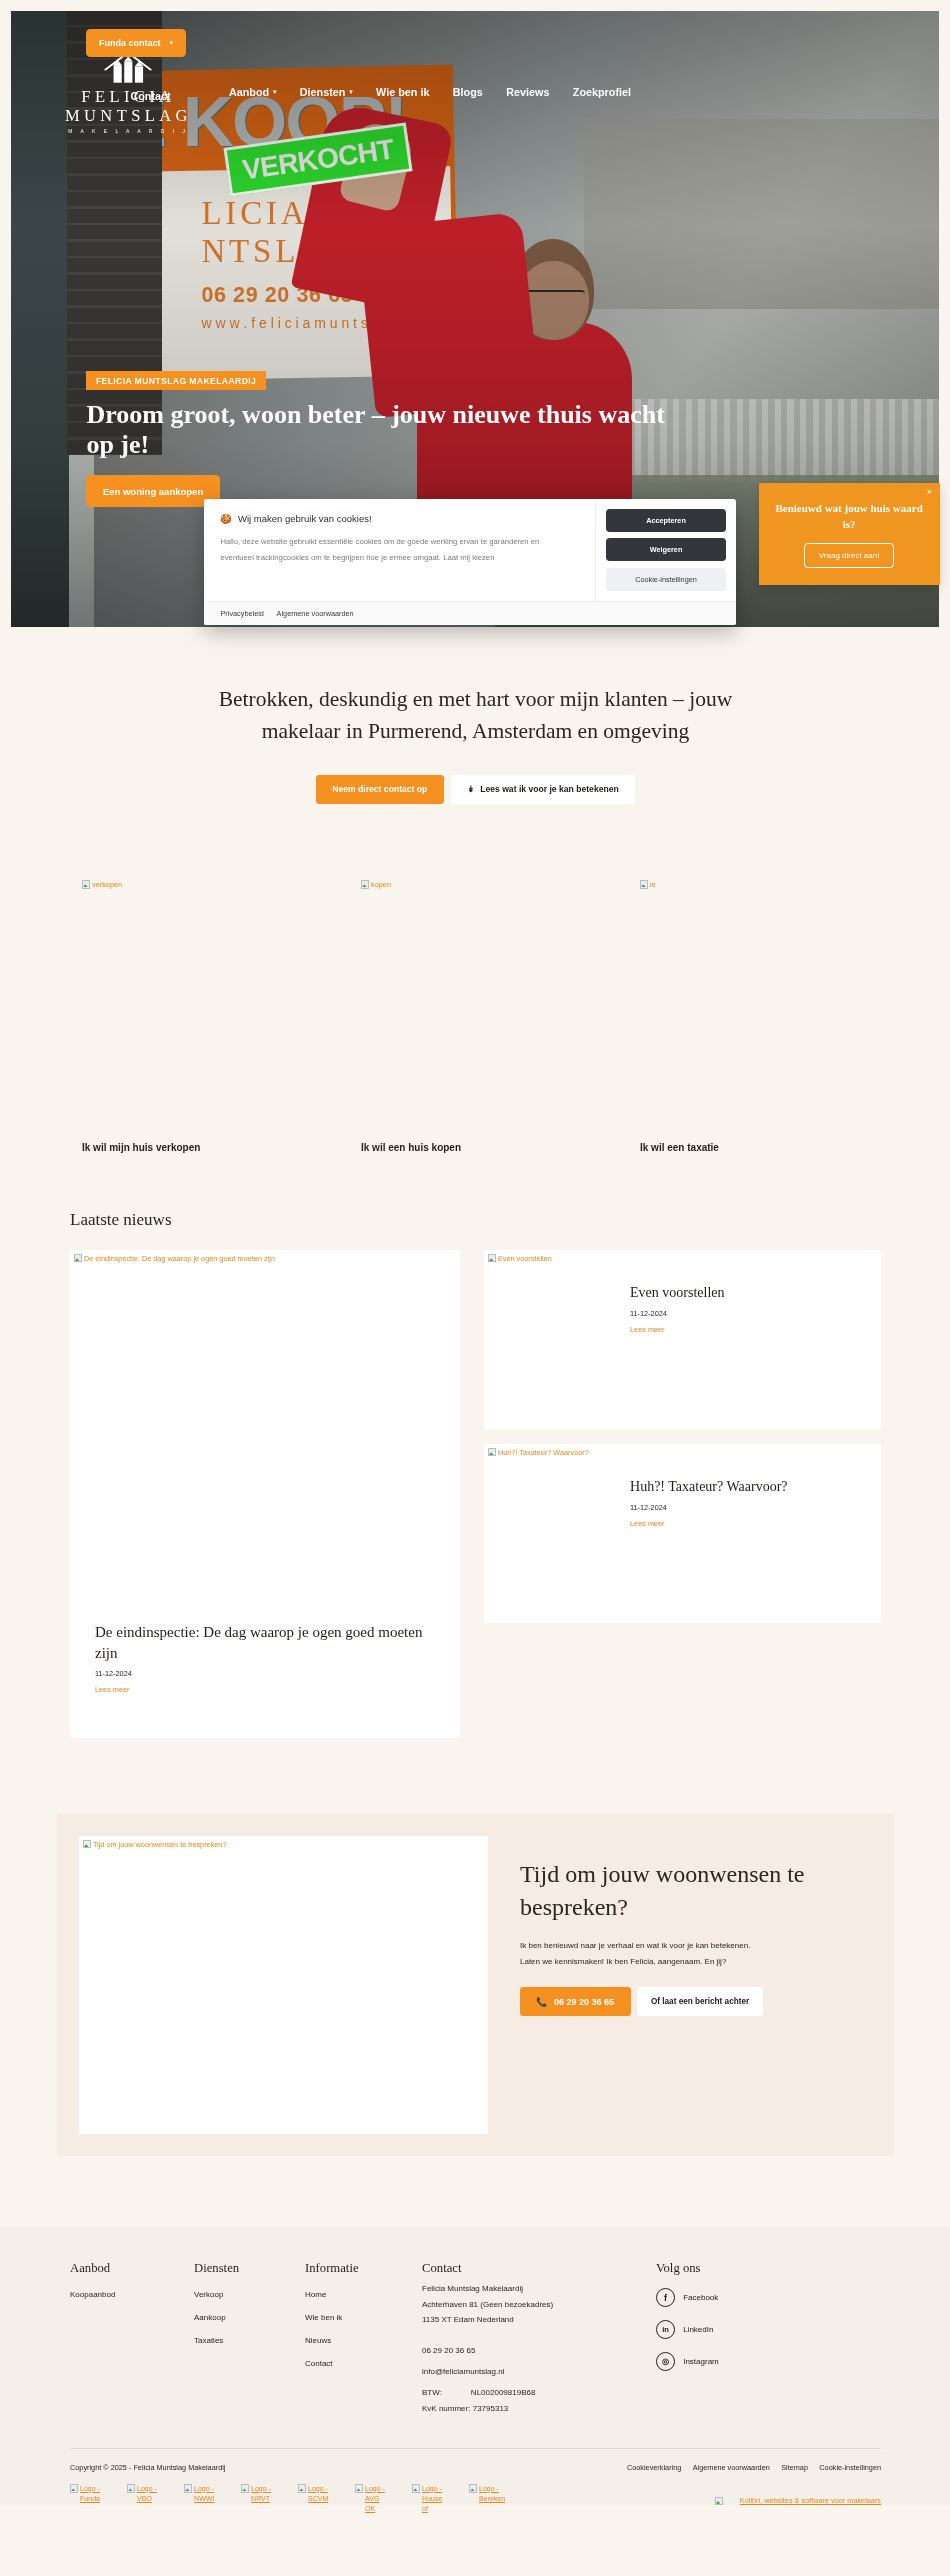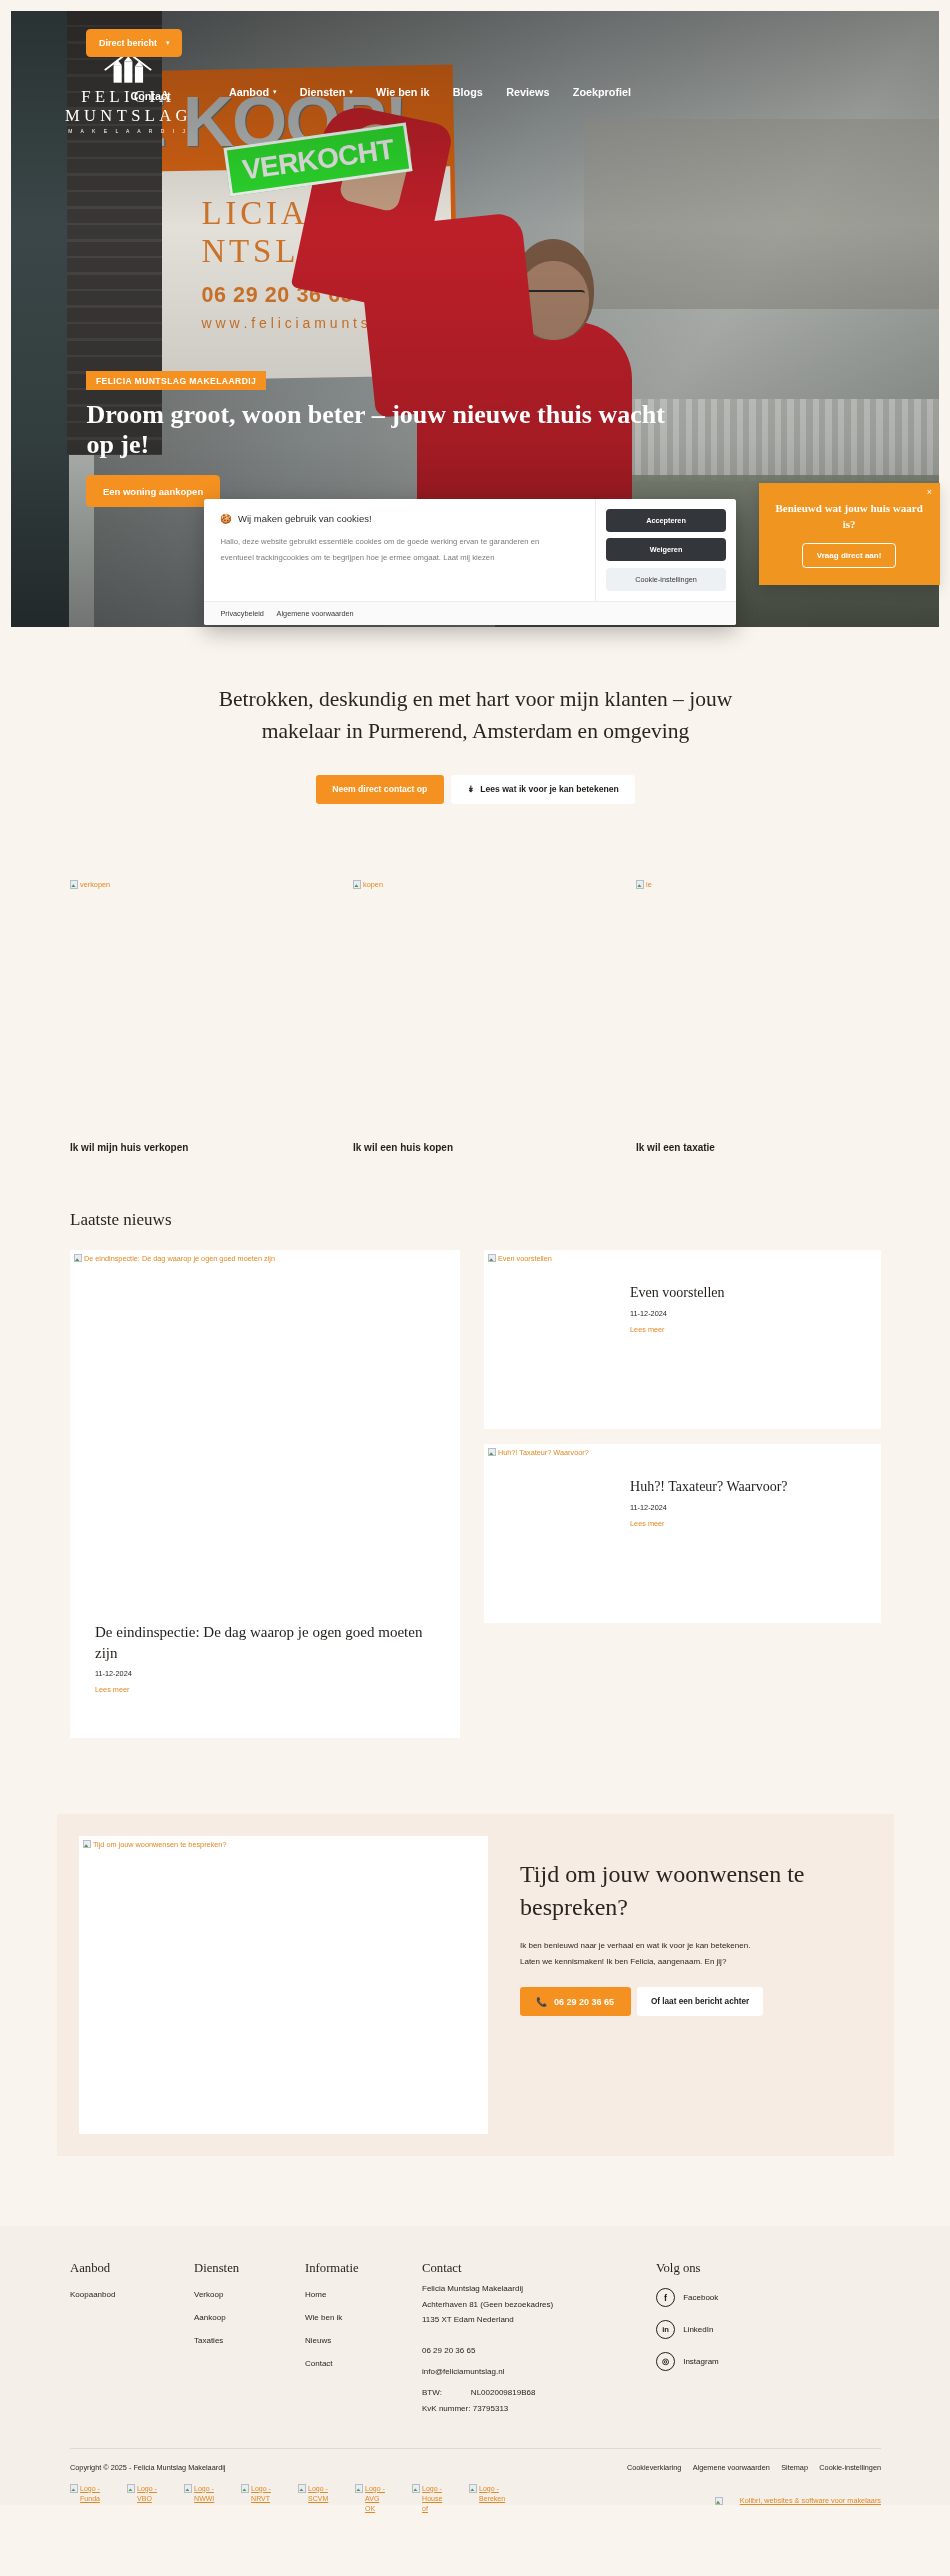--- a/index.html
+++ b/index.html
@@ -117,31 +117,31 @@
   .cookie-foot { border-top:0.6px solid #ececec; background:#fafafa; padding:7px 16.5px; display:flex; gap:12.7px; font-size:7.3px; color:#3a3a3a; }
 
   
   .valuebox {
     position:absolute; right:11.4px; top:483px; width:181px; background:#f0951f; z-index:55;
     padding:18px 14px 16.5px; text-align:center; color:#fff;
     box-shadow:0 5px 12.7px rgba(0,0,0,.14);
   }
   .valuebox .close { position:absolute; right:7.6px; top:4.4px; font-size:9px; cursor:pointer; }
   .valuebox h3 { font-family:"Liberation Serif", serif; font-size:11px; line-height:1.42; font-weight:bold; }
-  .valuebox .vb-btn { margin:10.8px auto 0; display:inline-block; border:1px solid #fff; border-radius:3.8px; padding:7px 14px; font-weight:bold; font-size:8px; cursor:pointer; }
+  .valuebox .vb-btn { margin:10.8px auto 0; display:inline-block; border:1px solid #fff; border-radius:3.8px; padding:7px 14px; font-weight:normal; font-size:8px; cursor:pointer; }
 
   
   .intro { text-align:center; padding:56px 0 0; }
   .intro h2 { font-family:"Liberation Serif", serif; font-size:21.5px; line-height:1.5; font-weight:normal; color:#2b2520; max-width:570px; margin:0 auto; }
   .intro-btns { margin-top:27px; display:flex; justify-content:center; gap:7px; }
   .btn-orange { background:#f59120; color:#fff; font-weight:bold; font-size:8.6px; padding:9.5px 16.5px; border-radius:3.2px; cursor:pointer; }
   .btn-white { background:#fff; color:#1f1c19; font-weight:bold; font-size:8.6px; padding:9.5px 16.5px; border-radius:3.2px; cursor:pointer; display:flex; align-items:center; gap:5.7px; }
 
   
-  .services { display:flex; padding:76px 70px 0; gap:38px; }
+  .services { display:flex; padding:76px 70px 0; gap:38px;margin-left:12px; }
   .svc { flex:1; }
   .svc-img { height:253px; display:block; }
   .broken {
     color:#e08924; font-size:7.3px; white-space:nowrap; display:inline-flex; align-items:flex-start; gap:1.9px;
   }
   .broken-ico { width:8.2px; height:8.2px; display:inline-block; position:relative; flex:0 0 auto; margin-top:0.6px; }
   .broken-ico::before { content:""; position:absolute; inset:0; background:#e9ecf2; border:0.6px solid #b8bcc6; }
   .broken-ico::after { content:""; position:absolute; left:1.3px; bottom:1.3px; width:4.4px; height:3.8px; background:#4a9d42; clip-path:polygon(0 100%,45% 25%,100% 100%); }
   .svc-title { margin-top:9px; font-size:10px; font-weight:bold; color:#241f1b; }
 
@@ -256,21 +256,21 @@
           <span>Diensten</span>
           <span class="chev">▾</span>
         </div>
         <div class="nav-item">Wie ben ik</div>
         <div class="nav-item">Blogs</div>
         <div class="nav-item">Reviews</div>
         <div class="nav-item">Zoekprofiel</div>
       </div>
     </div>
     <div class="btn-direct">
-      <span>Direct bericht</span>
+      <span>Funda contact</span>
       <span class="chev">▾</span>
     </div>
     <div class="nav-contact">Contact</div>
 
     <div class="hero-content">
       <div class="tagpill">FELICIA MUNTSLAG MAKELAARDIJ</div>
       <h1 class="hero-h1">Droom groot, woon beter – jouw nieuwe thuis wacht op je!</h1>
       <div class="hero-btn">Een woning aankopen</div>
     </div>
   </div>

